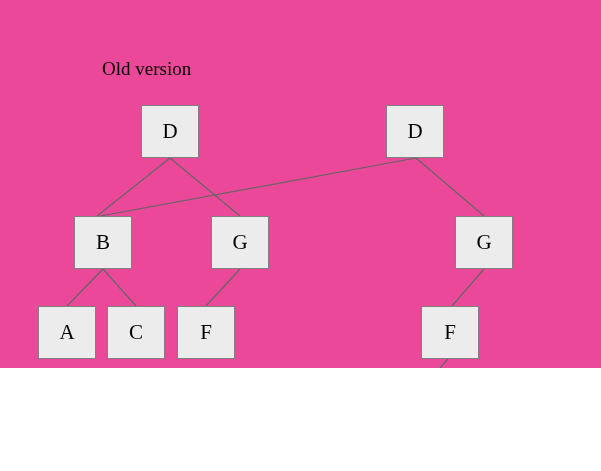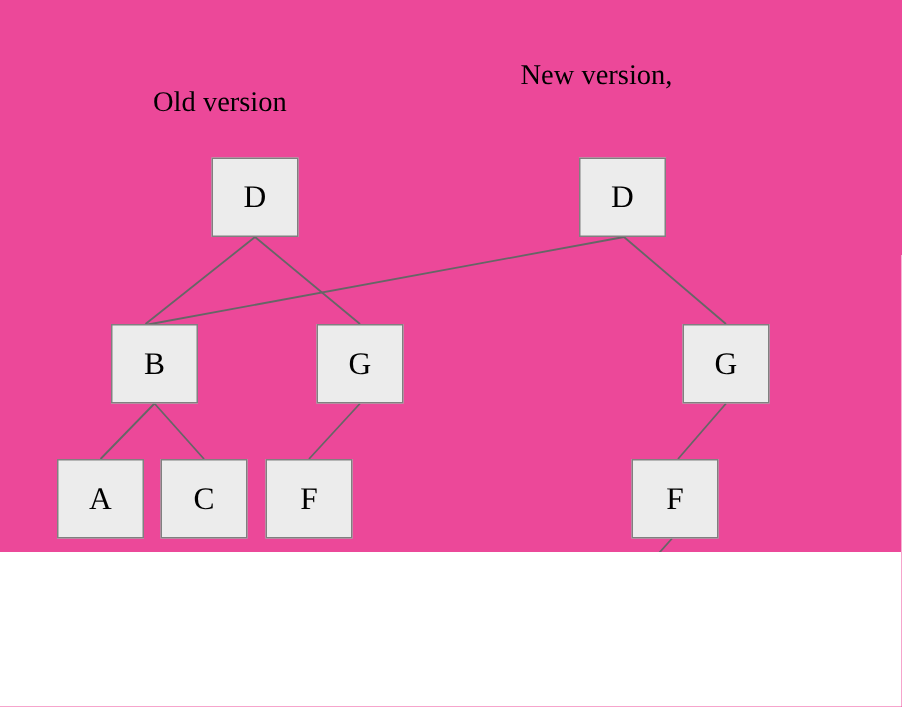--- a/index.html
+++ b/index.html
@@ -62,21 +62,21 @@
       <line x1="103" y1="269" x2="136" y2="306" stroke="#666666" stroke-width="1.2"></line>
       <line x1="240" y1="269" x2="206" y2="306" stroke="#666666" stroke-width="1.2"></line>
       <line x1="416" y1="158" x2="484" y2="216" stroke="#666666" stroke-width="1.2"></line>
       <line x1="484" y1="269" x2="452" y2="306" stroke="#666666" stroke-width="1.2"></line>
       <line x1="448" y1="359" x2="415" y2="396" stroke="#666666" stroke-width="1.2"></line>
       <line x1="416" y1="158" x2="95" y2="217" stroke="#666666" stroke-width="1.2"></line>
     </svg>
 
   <div id="captions">
       <div class="caption" style="left: 102px; top: 56px; color: rgb(0, 0, 0);"><div>Old version</div></div>
-      <div class="caption" style="left: 347px; top: 38px; color: rgb(0, 0, 0);"><div>New version,</div></div>
+      <div class="caption" style="left: 347px; top: 38px; color: rgb(0, 0, 0);"></div>
     </div>
   <div id="nodes">
       <div class="node" style="left: 141px; top: 105px; width: 58px; height: 53px; background: rgb(236, 236, 236); border-color: rgb(128, 128, 128);">
         <span class="node-label" style="color: rgb(0, 0, 0);">D</span>
       </div>
       <div class="node" style="left: 74px; top: 216px; width: 58px; height: 53px; background: rgb(236, 236, 236); border-color: rgb(128, 128, 128);">
         <span class="node-label" style="color: rgb(0, 0, 0);">B</span>
       </div>
       <div class="node" style="left: 211px; top: 216px; width: 58px; height: 53px; background: rgb(236, 236, 236); border-color: rgb(128, 128, 128);">
         <span class="node-label" style="color: rgb(0, 0, 0);">G</span>

